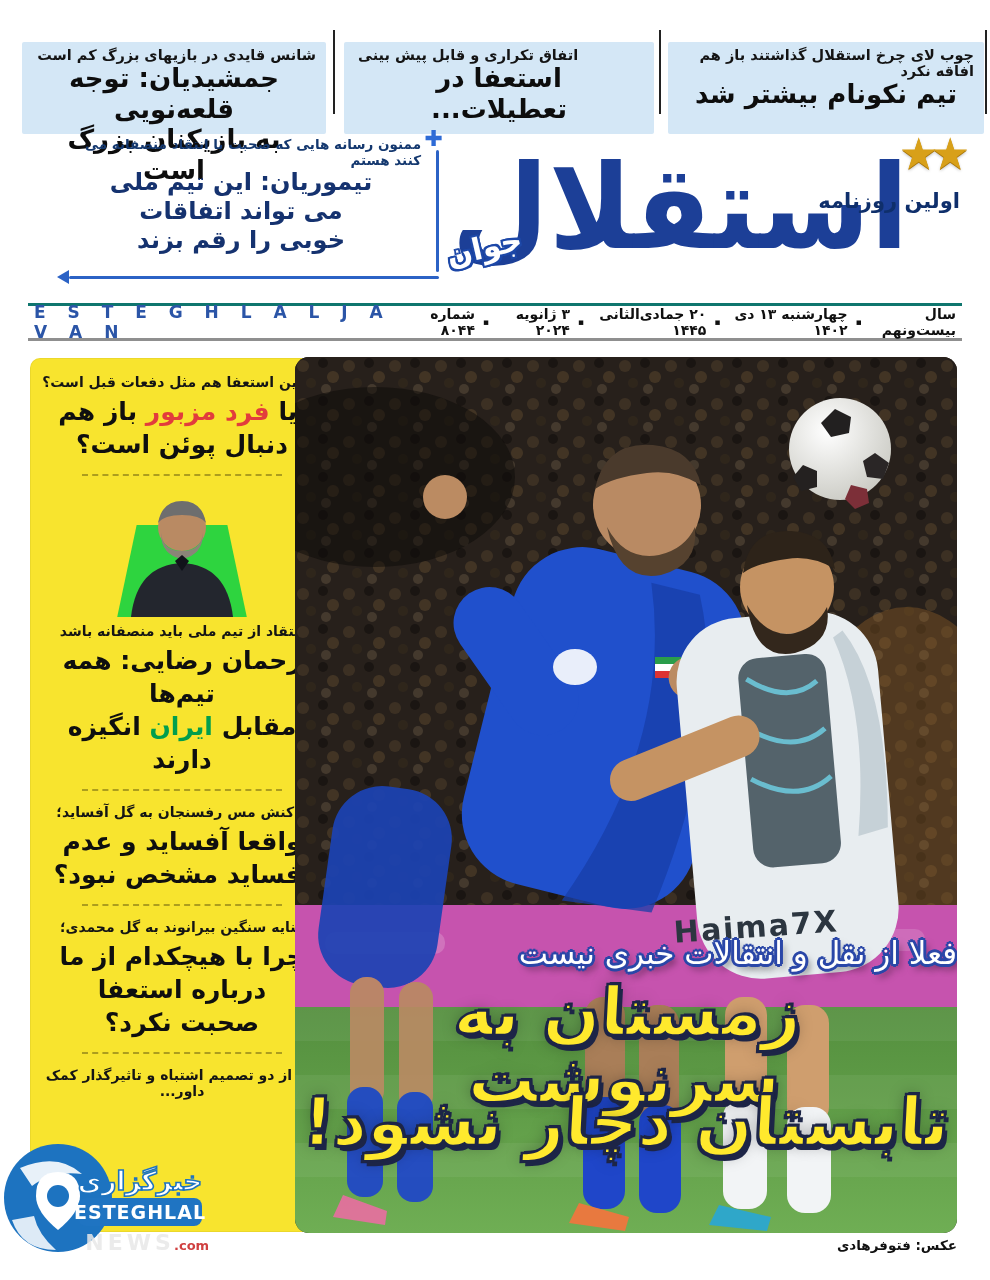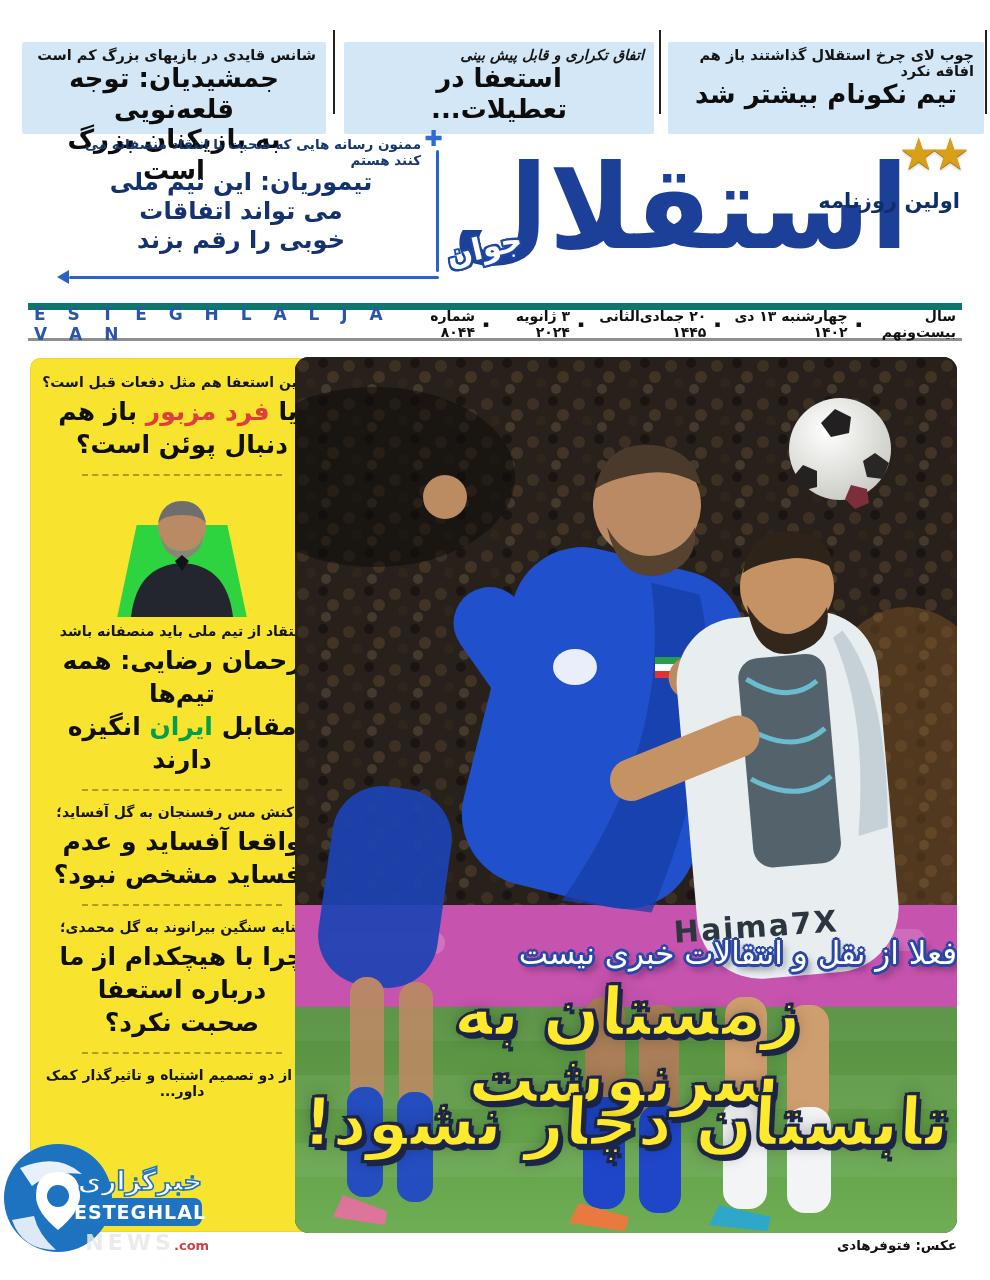--- a/index.html
+++ b/index.html
@@ -29,21 +29,21 @@
   .logoMain{position:absolute;left:0;top:-6px;width:480px;height:190px;display:flex;align-items:center;justify-content:center;
         font-size:112px;font-weight:900;color:#1c3f97;letter-spacing:-4px;transform:scaleY(1.04);}
   .logoSub{position:absolute;left:6px;top:112px;transform:rotate(-13deg);font-size:30px;font-weight:900;color:#ffffff;
         text-shadow:-2px 0 #1d48a8,2px 0 #1d48a8,0 -2px #1d48a8,0 2px #1d48a8,-2px -2px #1d48a8,2px 2px #1d48a8,2px -2px #1d48a8,-2px 2px #1d48a8;}
   .stars{position:absolute;right:24px;top:10px;font-size:44px;letter-spacing:-8px;color:#d8a019;
         text-shadow:0 1px 0 #a87508,0 2px 3px rgba(0,0,0,.25);}
   .tagline{position:absolute;right:26px;top:68px;text-align:left;font-size:21px;font-weight:800;color:#0f2f6b;line-height:1.5;}
 
   
   .dateline{position:absolute;left:28px;top:303px;width:934px;height:38px;
-        border-top:7px solid #0f766e;border-bottom:3px solid #8f8f8f;
+        border-top:3px solid #0f766e;border-bottom:3px solid #8f8f8f;
         display:flex;align-items:center;justify-content:space-between;padding:0 6px;}
   .latinTitle{color:#2b55a7;font-weight:700;font-size:17px;letter-spacing:8px;}
   .dateSegs{direction:rtl;display:flex;align-items:center;gap:8px;font-size:14px;font-weight:700;color:#101010;}
   .dateSegs .sq{font-size:9px;line-height:1;}
 
   
   .sidebar{position:absolute;left:30px;top:358px;width:304px;height:874px;background:#f8e42e;border-radius:10px;
         direction:rtl;text-align:center;padding:16px 10px 10px;box-shadow:0 0 0 1px rgba(0,0,0,.05) inset;}
   .sb-kicker{font-size:14px;font-weight:800;color:#151515;margin-bottom:5px;}
   .sb-head{font-size:25px;font-weight:900;color:#0f0f0f;line-height:1.32;letter-spacing:-0.5px;}
@@ -73,21 +73,21 @@
 <body>
 
 <div class="page">
 
   <div class="tbox" style="left:22px;width:304px;" dir="rtl">
     <div class="kicker">شانس قایدی در بازیهای بزرگ کم است</div>
     <div class="hline">جمشیدیان: توجه قلعه‌نویی</div>
     <div class="hline">به بازیکنان بزرگ است</div>
   </div>
   <div class="tbox" style="left:344px;width:310px;" dir="rtl">
-    <div class="kicker" style="text-align:right;font-style:italic;">اتفاق تکراری و قابل پیش بینی</div>
+    <div class="kicker" style="text-align:left;">اتفاق تکراری و قابل پیش بینی</div>
     <div class="hline" style="letter-spacing:6px;">استعفا در</div>
     <div class="hline" style="letter-spacing:6px;">تعطیلات...</div>
   </div>
   <div class="tbox" style="left:668px;width:316px;" dir="rtl">
     <div class="kicker">چوب لای چرخ استقلال گذاشتند باز هم افاقه نکرد</div>
     <div class="hline">تیم نکونام بیشتر شد</div>
   </div>
   <div class="vsep" style="left:333px;"></div>
   <div class="vsep" style="left:659px;"></div>
   <div class="vsep" style="left:985px;"></div>

